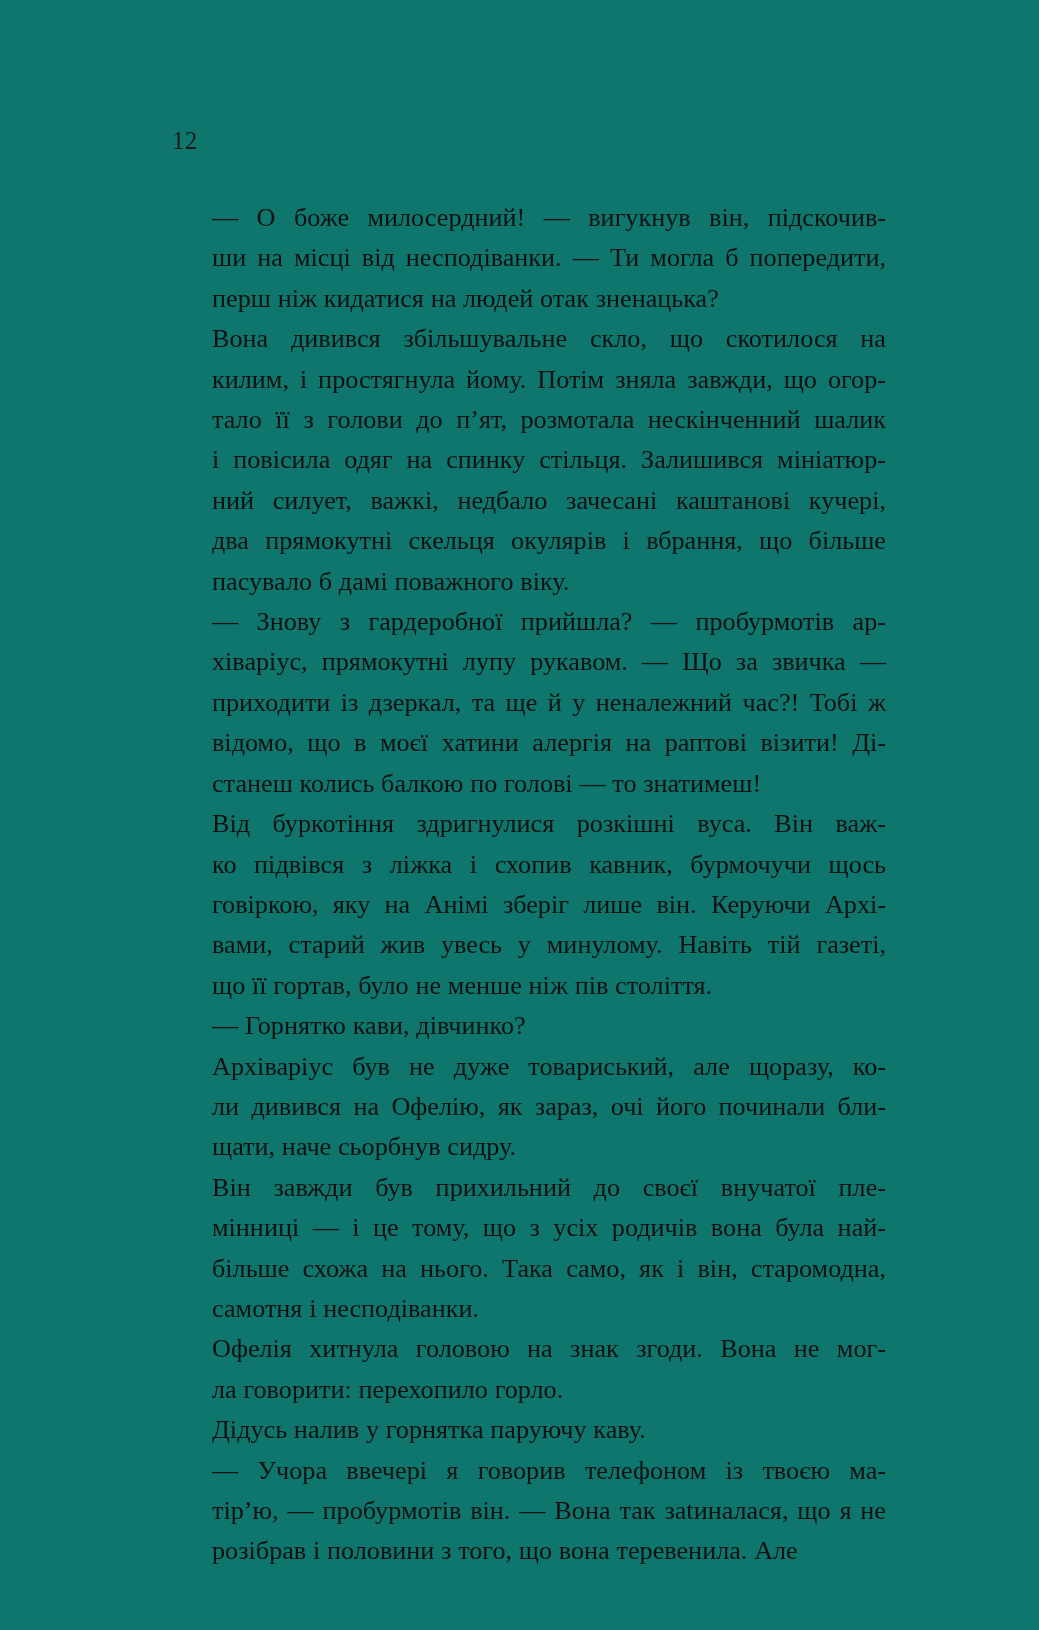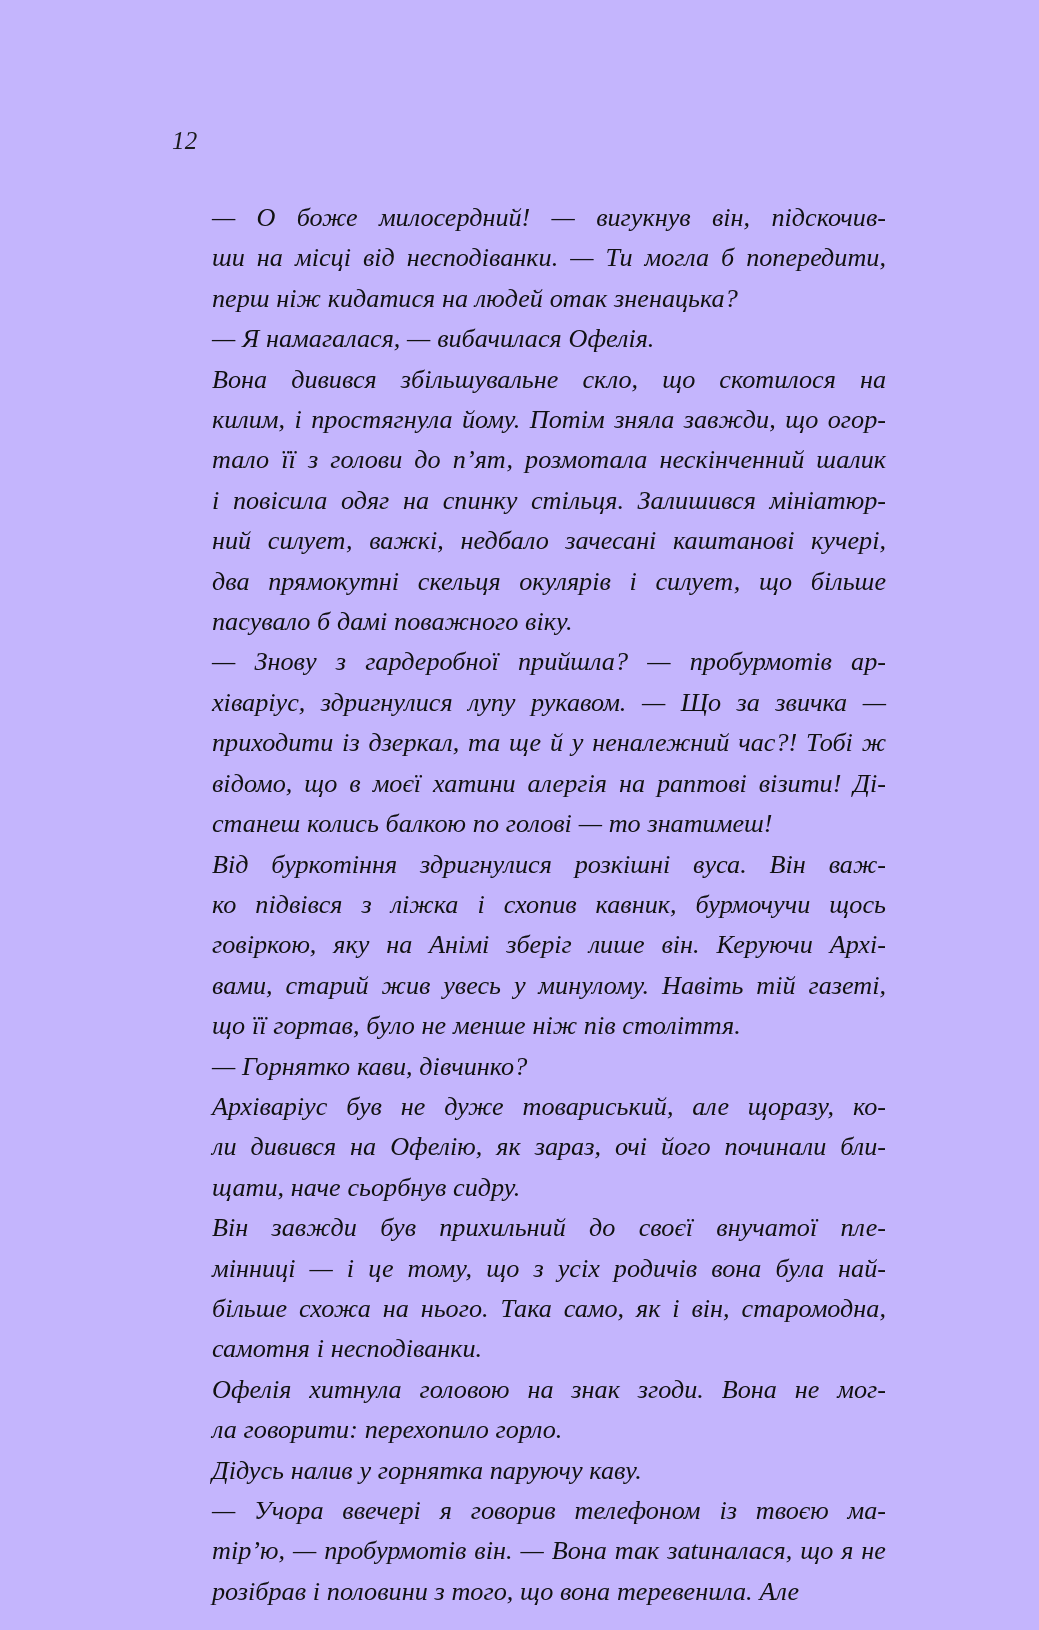--- a/index.html
+++ b/index.html
@@ -16,22 +16,21 @@
     color: #101010;
     overflow: hidden;
   }
 
   .page {
     position: absolute;
     left: 0;
     top: 0;
     width: 1039px;
     height: 1630px;
-    background: #c4b5fd;
-    font-style: italic;
+    background: #0f766e;
   }
 
   .folio {
     position: absolute;
     left: 172px;
     top: 128px;
     font-size: 25px;
     line-height: 1;
     letter-spacing: 0.3px;
     color: #1a1a1a;
@@ -89,34 +88,31 @@
   <div class="folio">12</div>
 
   <div class="textblock">
     <div id="paragraphs-root">
         <p class="para lines">
           <span class="ln indent">— О боже милосердний! — вигукнув він, підскочив-</span>
           <span class="ln">ши на місці від несподіванки. — Ти могла б попередити,</span>
           <span class="ln last">перш ніж кидатися на людей отак зненацька?</span>
         </p>
         <p class="para lines">
-          <span class="ln last indent">— Я намагалася, — вибачилася Офелія.</span>
-        </p>
-        <p class="para lines">
           <span class="ln indent">Вона дивився збільшувальне скло, що скотилося на</span>
           <span class="ln">килим, і простягнула йому. Потім зняла завжди, що огор-</span>
           <span class="ln">тало її з голови до п’ят, розмотала нескінченний шалик</span>
           <span class="ln">і повісила одяг на спинку стільця. Залишився мініатюр-</span>
           <span class="ln">ний силует, важкі, недбало зачесані каштанові кучері,</span>
-          <span class="ln">два прямокутні скельця окулярів і силует, що більше</span>
+          <span class="ln">два прямокутні скельця окулярів і вбрання, що більше</span>
           <span class="ln last">пасувало б дамі поважного віку.</span>
         </p>
         <p class="para lines">
           <span class="ln indent">— Знову з гардеробної прийшла? — пробурмотів ар-</span>
-          <span class="ln">хіваріус, здригнулися лупу рукавом. — Що за звичка —</span>
+          <span class="ln">хіваріус, прямокутні лупу рукавом. — Що за звичка —</span>
           <span class="ln">приходити із дзеркал, та ще й у неналежний час?! Тобі ж</span>
           <span class="ln">відомо, що в моєї хатини алергія на раптові візити! Ді-</span>
           <span class="ln last">станеш колись балкою по голові — то знатимеш!</span>
         </p>
         <p class="para lines">
           <span class="ln indent">Від буркотіння здригнулися розкішні вуса. Він важ-</span>
           <span class="ln">ко підвівся з ліжка і схопив кавник, бурмочучи щось</span>
           <span class="ln">говіркою, яку на Анімі зберіг лише він. Керуючи Архі-</span>
           <span class="ln">вами, старий жив увесь у минулому. Навіть тій газеті,</span>
           <span class="ln last">що її гортав, було не менше ніж пів століття.</span>

